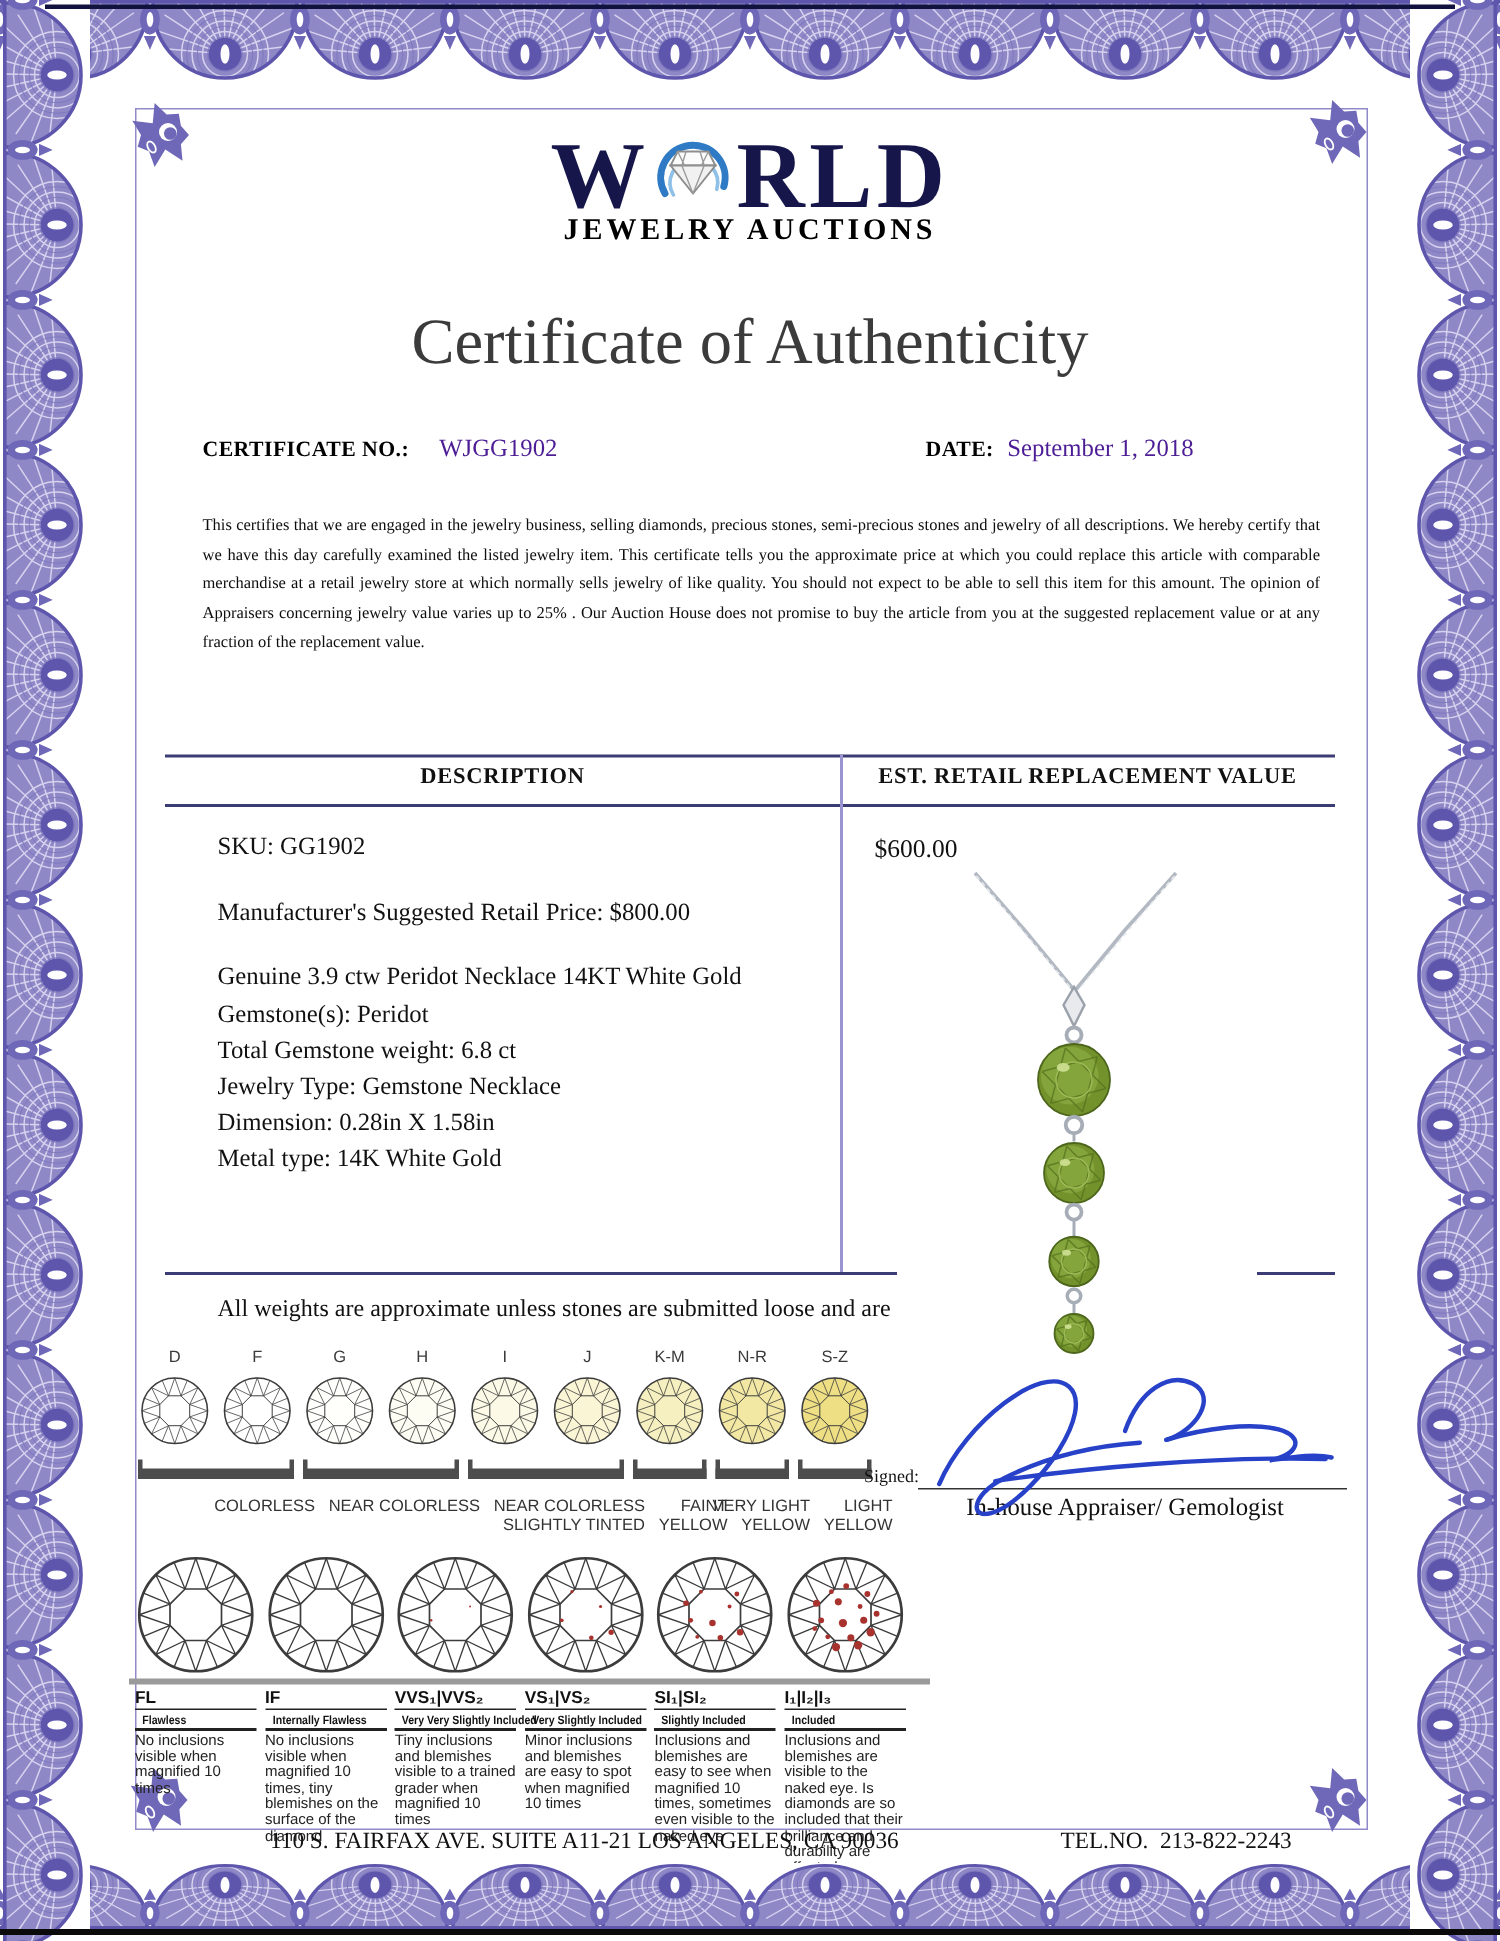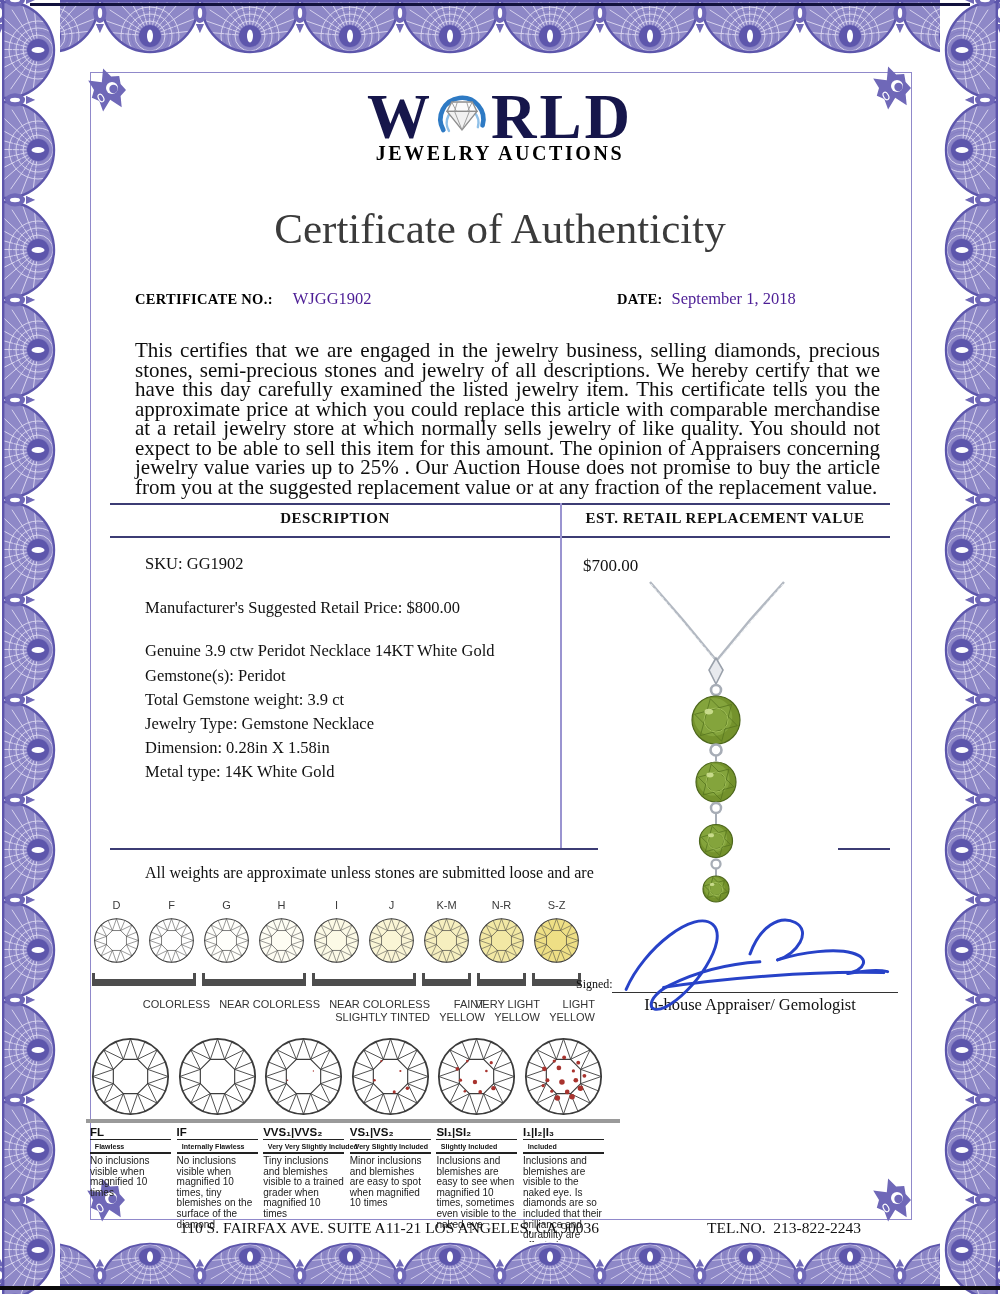--- a/index.html
+++ b/index.html
@@ -26,21 +26,21 @@
   #logo-sub{margin-top:-7px;font-weight:bold;font-size:20px;color:#000000;letter-spacing:2.6px;
             font-family:"Liberation Serif",serif;}
   #title{left:0;top:204px;width:1000px;text-align:center;font-size:43px;color:#3b3b3b;z-index:1;}
   
   .meta-label{font-weight:bold;font-size:14.5px;letter-spacing:.3px;color:#000;}
   .meta-value{font-size:16.5px;color:#4c1d95;}
   #certno{left:135px;top:289px;z-index:1;}
   #dateblk{left:617px;top:289px;z-index:1;}
   #certno .meta-value{margin-left:20px;} #dateblk .meta-value{margin-left:9px;}
   
-  #intro{left:135px;top:341px;width:745px;font-size:21px;line-height:19.5px;
+  #intro{left:135px;top:341px;width:745px;font-size:11px;line-height:19.5px;
          text-align:justify;color:#0d0d0d;z-index:1;}
   
   .hline{background:#3c3c74;z-index:1;}
   #tl1{left:110px;top:503px;width:780px;height:2px;}
   #tl2{left:110px;top:536px;width:780px;height:2px;}
   #tl3{left:110px;top:848px;width:780px;height:1.8px;}
   #vdiv{left:560px;top:503px;width:1.5px;height:345px;background:#9a94d0;z-index:1;}
   .th{top:510px;font-weight:bold;font-size:15px;letter-spacing:.5px;text-align:center;z-index:1;}
   #th-desc{left:110px;width:450px;}
   #th-val{left:560px;width:330px;}
@@ -1908,26 +1908,26 @@
   <div id="vdiv" class="abs"></div>
   <div id="th-val" class="abs th">EST. RETAIL REPLACEMENT VALUE</div>
   <div id="th-desc" class="abs th">DESCRIPTION</div>
   <div id="desc-lines" class="abs">
       <div class="dline">SKU: GG1902</div>
       <div class="dgap"></div>
       <div class="dline">Manufacturer's Suggested Retail Price: $800.00</div>
       <div class="dgap"></div>
       <div class="dline">Genuine 3.9 ctw Peridot Necklace 14KT White Gold</div>
       <div class="dline">Gemstone(s): Peridot</div>
-      <div class="dline">Total Gemstone weight: 3.9 ct</div>
+      <div class="dline">Total Gemstone weight: 6.8 ct</div>
       <div class="dline">Jewelry Type: Gemstone Necklace</div>
       <div class="dline">Dimension: 0.28in X 1.58in</div>
       <div class="dline">Metal type: 14K White Gold</div>
     </div>
-  <div id="retail-value" class="abs">$700.00</div>
+  <div id="retail-value" class="abs">$600.00</div>
 
   <div id="weights-note" class="abs">All weights are approximate unless stones are submitted loose and are sep</div>
 
   <div id="photo" class="abs"><svg viewBox="0 0 240 384" width="240" height="384">
         <g stroke="#b3b9c2" stroke-width="2.4" fill="none">
           <path d="M52,4 L85,42 L118,82"></path>
           <path d="M186,4 L152,42 L119,82"></path>
         </g>
         <g stroke="#e8ebee" stroke-width="1" stroke-dasharray="3,2.5" fill="none">
           <path d="M53,6 L118,83"></path>

